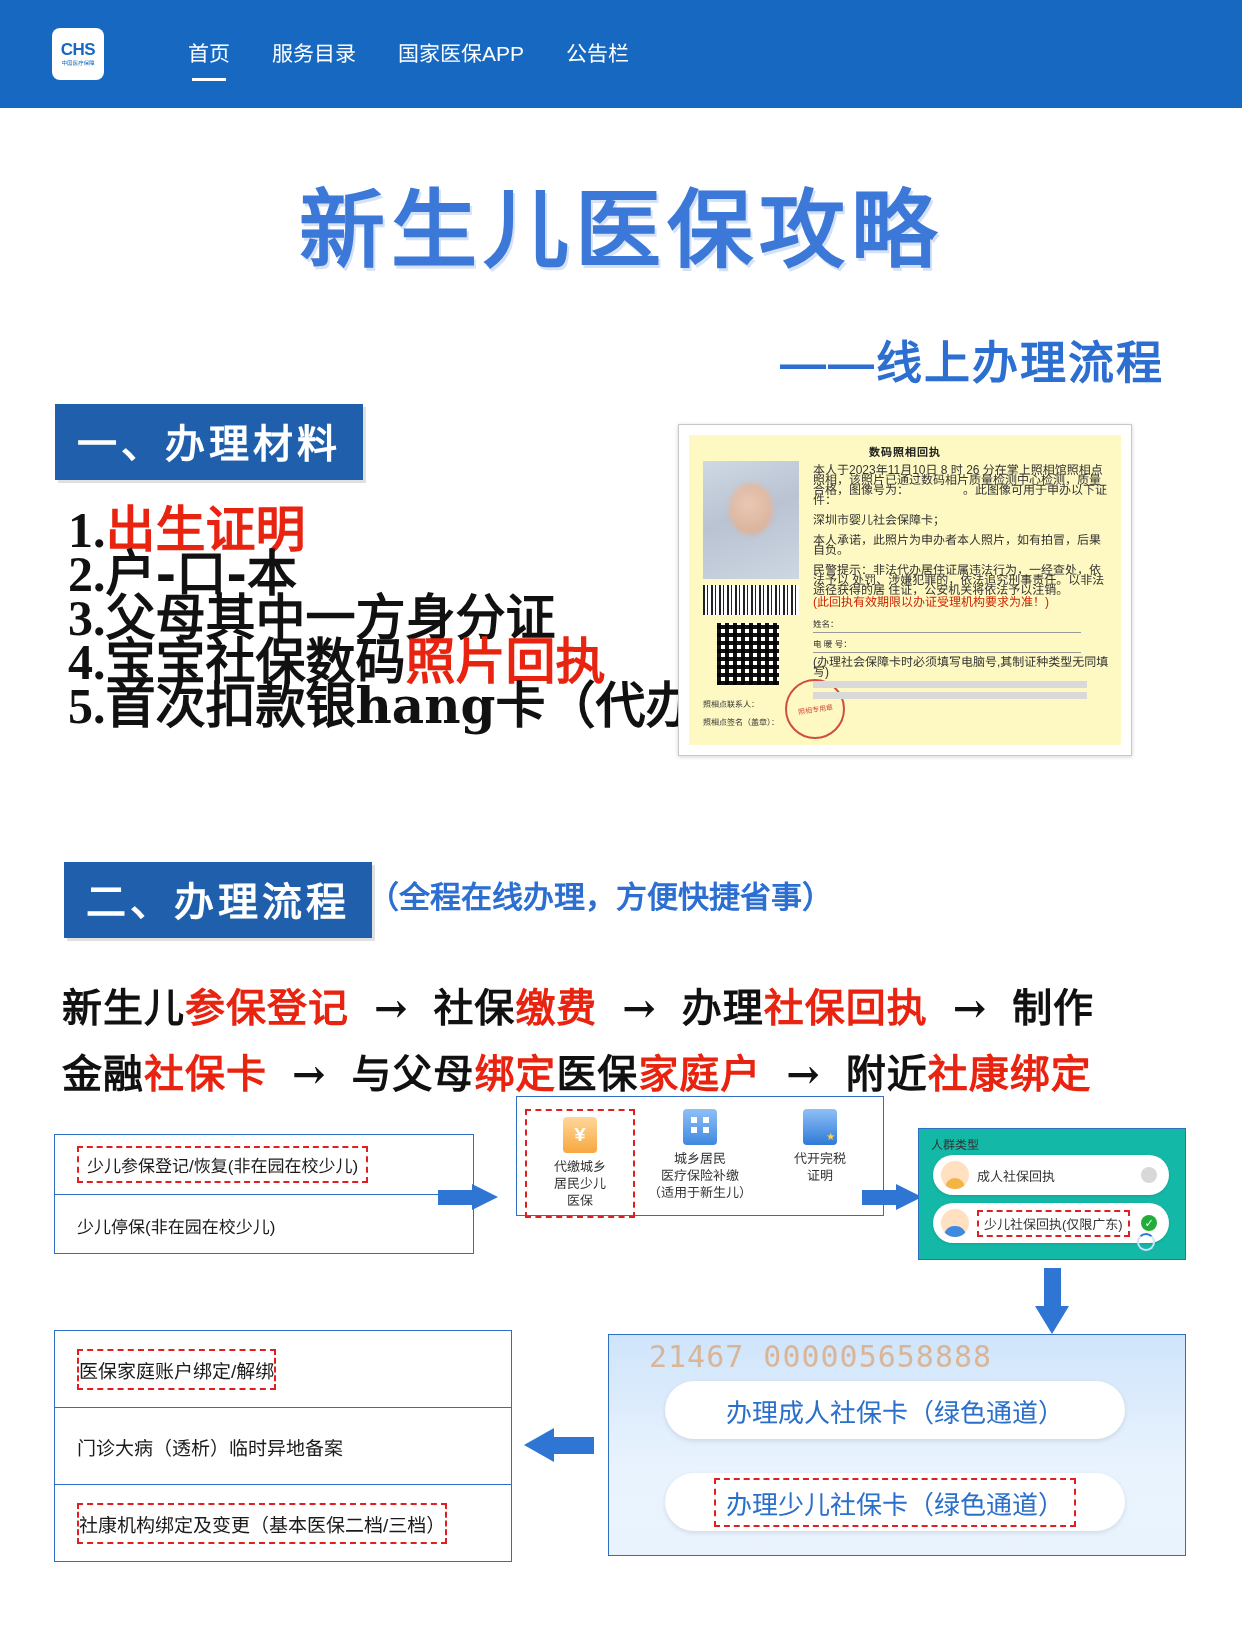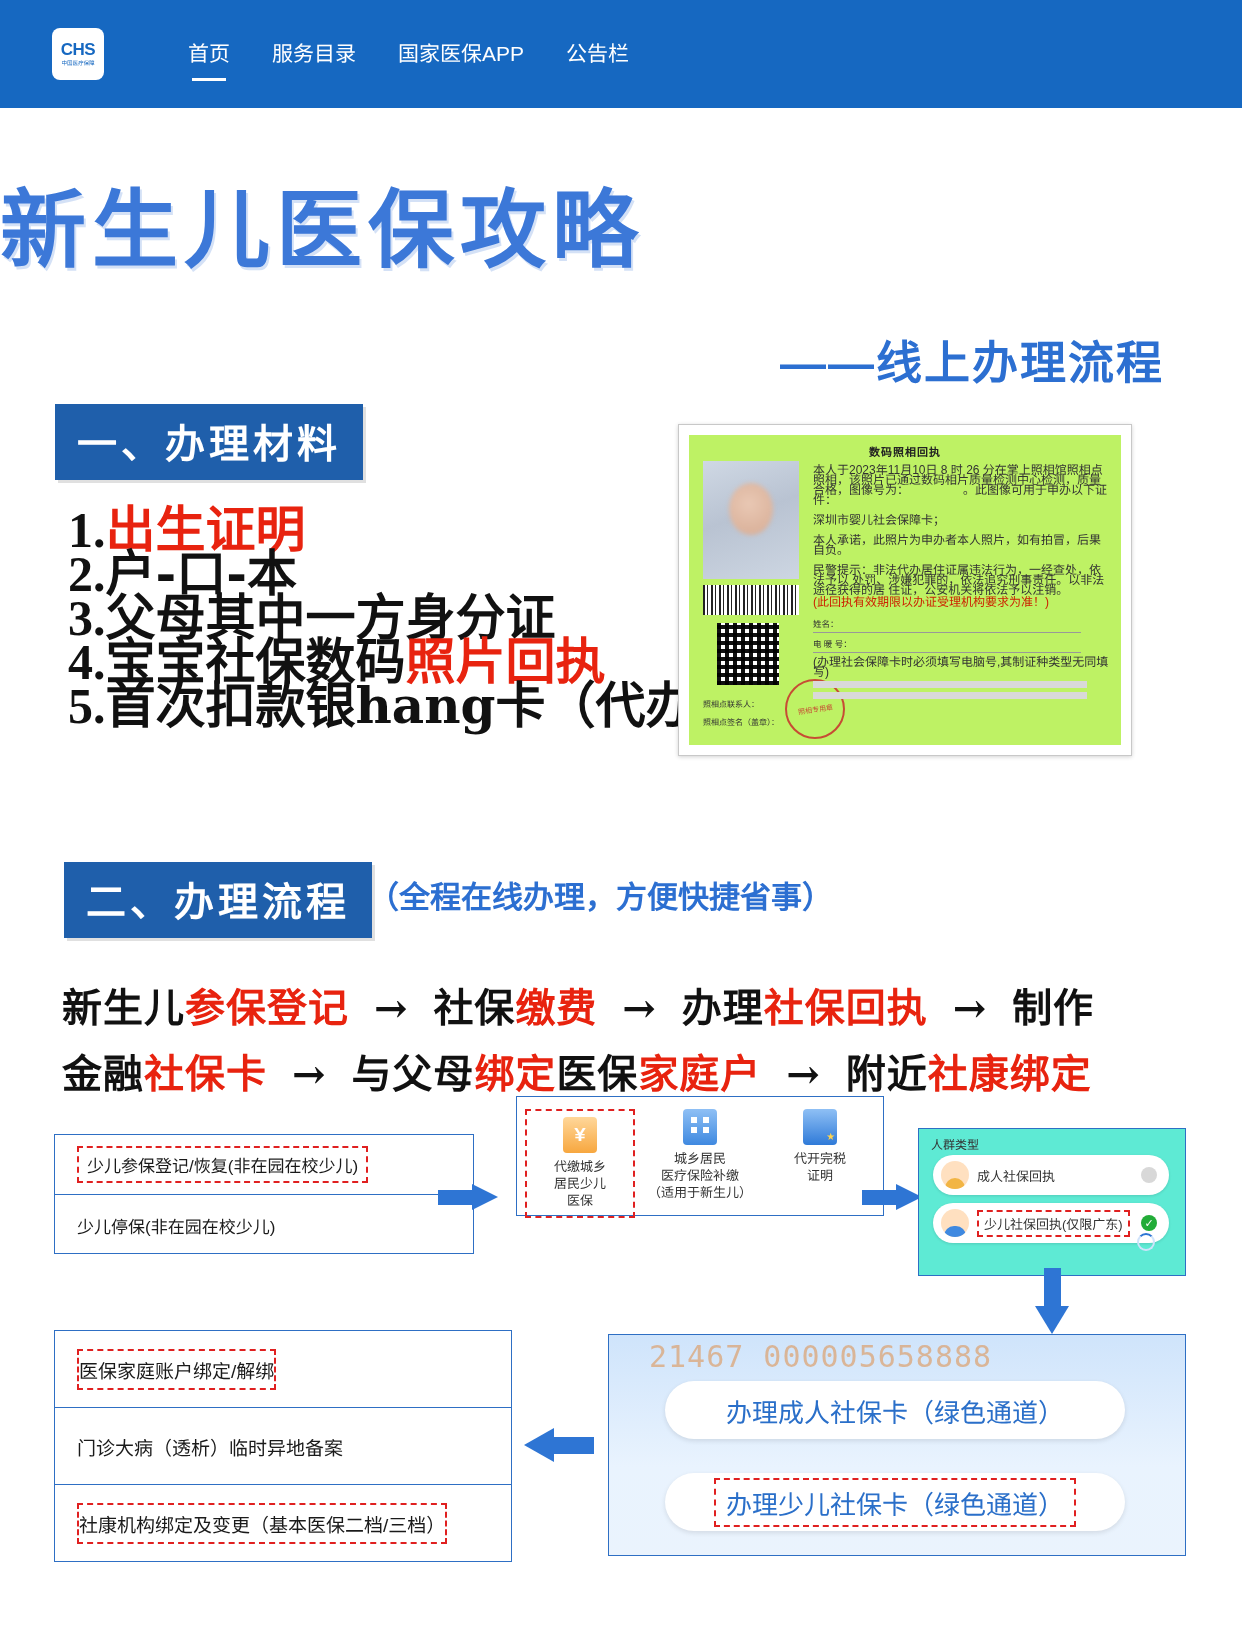--- a/index.html
+++ b/index.html
@@ -93,21 +93,21 @@
     height: 3px;
     background: #ffffff;
   }
 
   
   .main-title {
     position: absolute;
     top: 160px;
     left: 0;
     width: 1242px;
-    text-align: left;
+    text-align: center;
     font-size: 86px;
     font-weight: bold;
     color: #3c78d8;
     letter-spacing: 6px;
     text-shadow: 2px 3px 0 rgba(60,120,216,0.22);
   }
   .sub-title {
     position: absolute;
     top: 326px;
     right: 78px;
@@ -169,21 +169,21 @@
     width: 452px;
     height: 330px;
     background: #ffffff;
     border: 1px solid #c8c8c8;
     box-shadow: 0 1px 4px rgba(0,0,0,0.18);
     overflow: hidden;
   }
   .receipt-inner {
     position: absolute;
     inset: 10px;
-    background: #bef264;
+    background: #fef9c3;
   }
   .r-title {
     position: absolute;
     top: 8px; left: 0; right: 0;
     text-align: center;
     font-size: 11px;
     font-weight: bold;
     color: #222;
     letter-spacing: 1px;
   }
@@ -387,21 +387,21 @@
       linear-gradient(#fff,#fff) 12px 10px/6px 6px no-repeat;
   }
   .ico-doc { background: linear-gradient(180deg,#8fc0f5,#2f7ad8); }
   .ico-doc::after {
     content: "★"; position: absolute; right: 2px; bottom: 0px;
     color: #ffd34d; font-size: 14px;
   }
   #card2 .dashed-red { padding: 6px 4px; }
 
   
-  #card3 { top: 1128px; left: 918px; width: 268px; height: 148px; background:#5eead4;text-align:center; }
+  #card3 { top: 1128px; left: 918px; width: 268px; height: 132px; background:#14b8a6;text-align:center; }
   #card3 .c3title { position:absolute; top:6px; left:12px; font-size:12px; color:#333; }
   #card3 .opt {
     position: absolute;
     left: 14px; width: 236px; height: 40px;
     background: #ffffff;
     border-radius: 20px;
     box-shadow: 0 1px 3px rgba(0,0,0,0.12);
     display: flex; align-items: center;
     box-sizing: border-box;
     padding-left: 8px;

